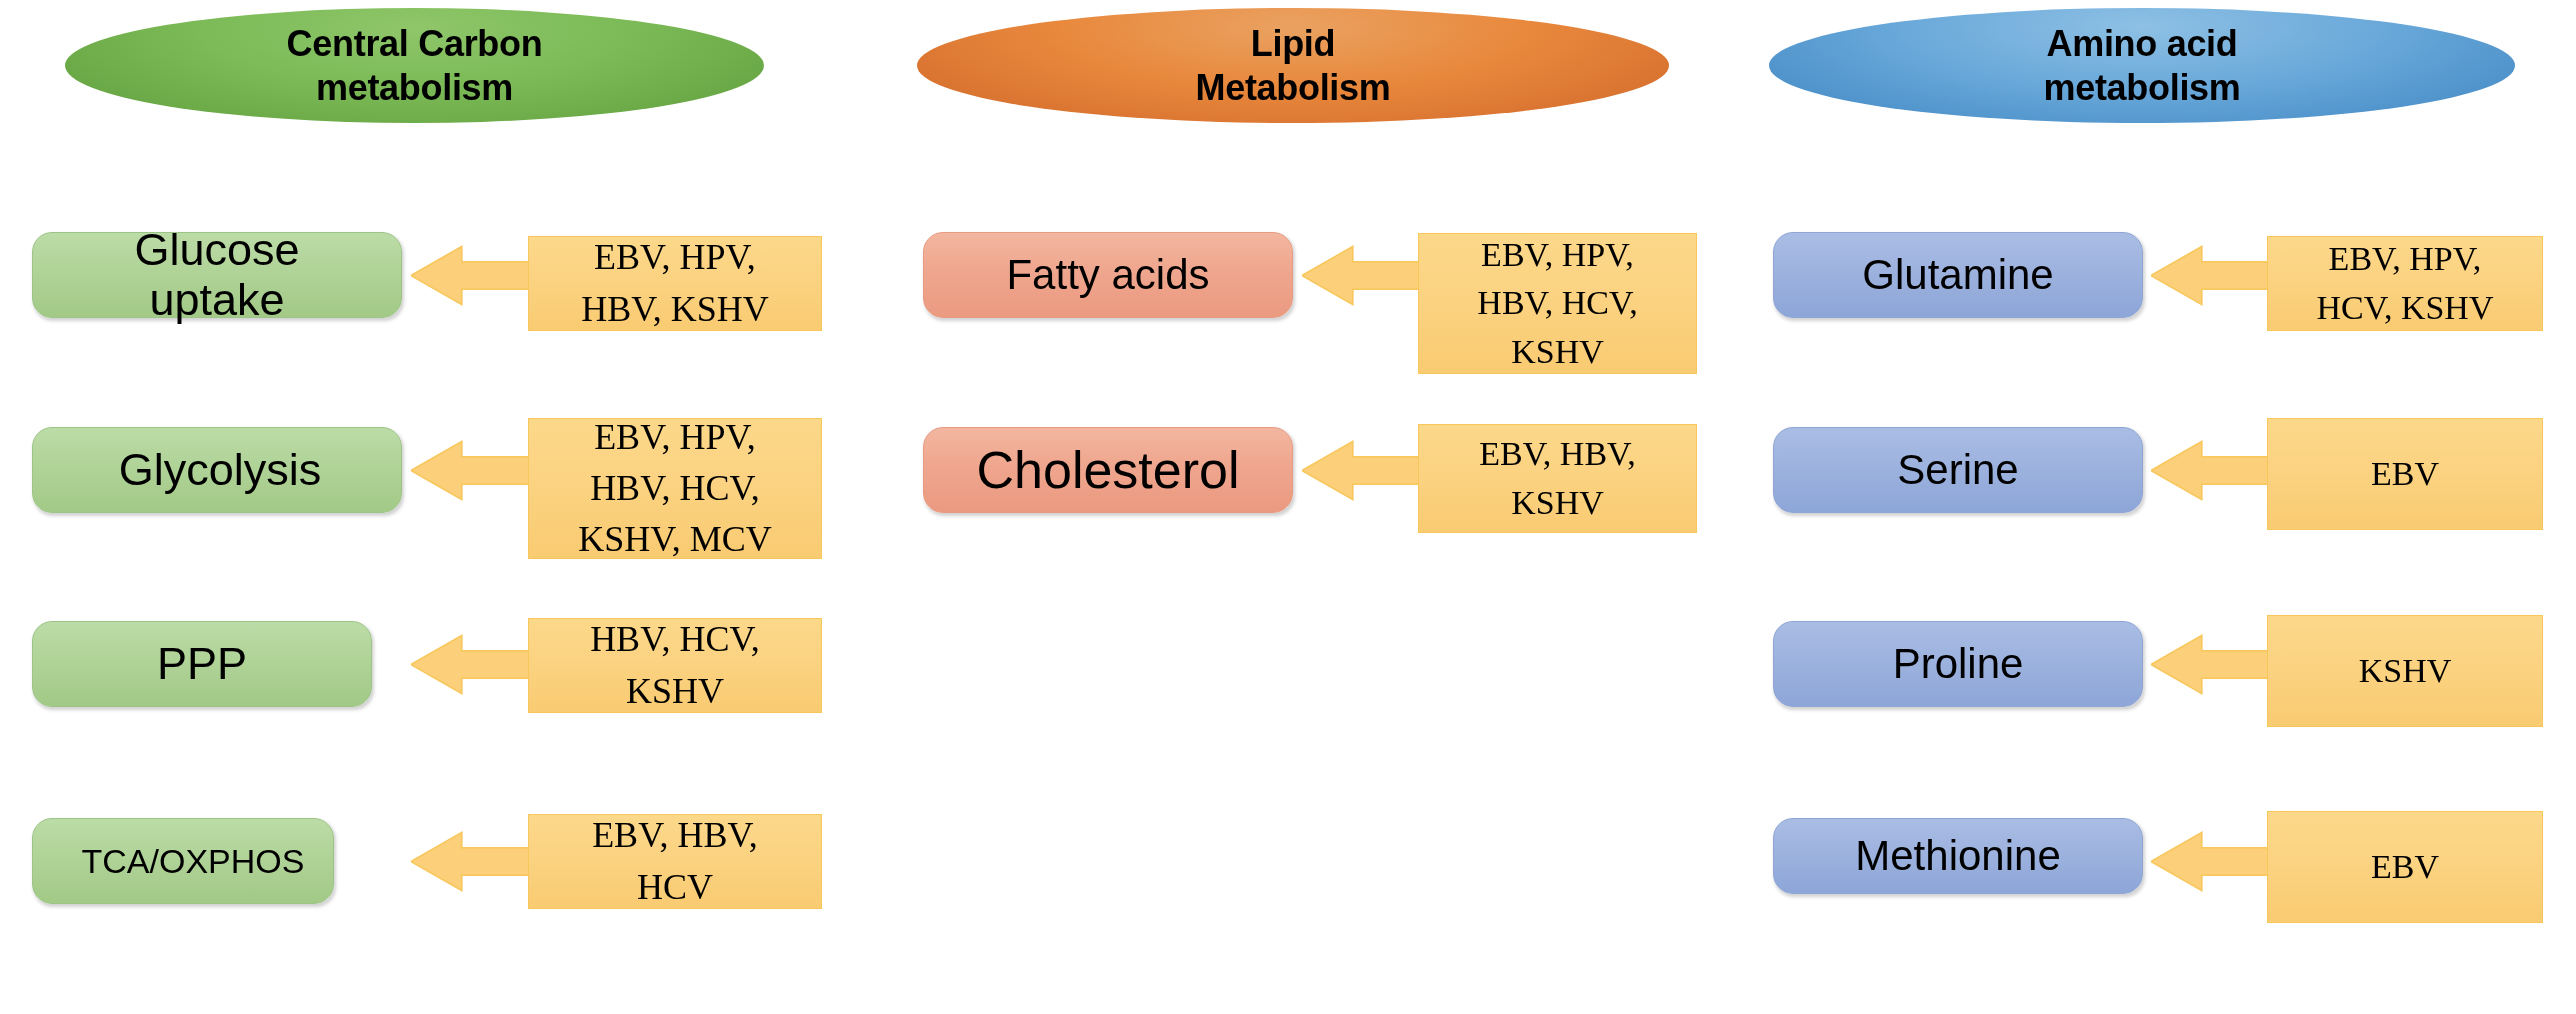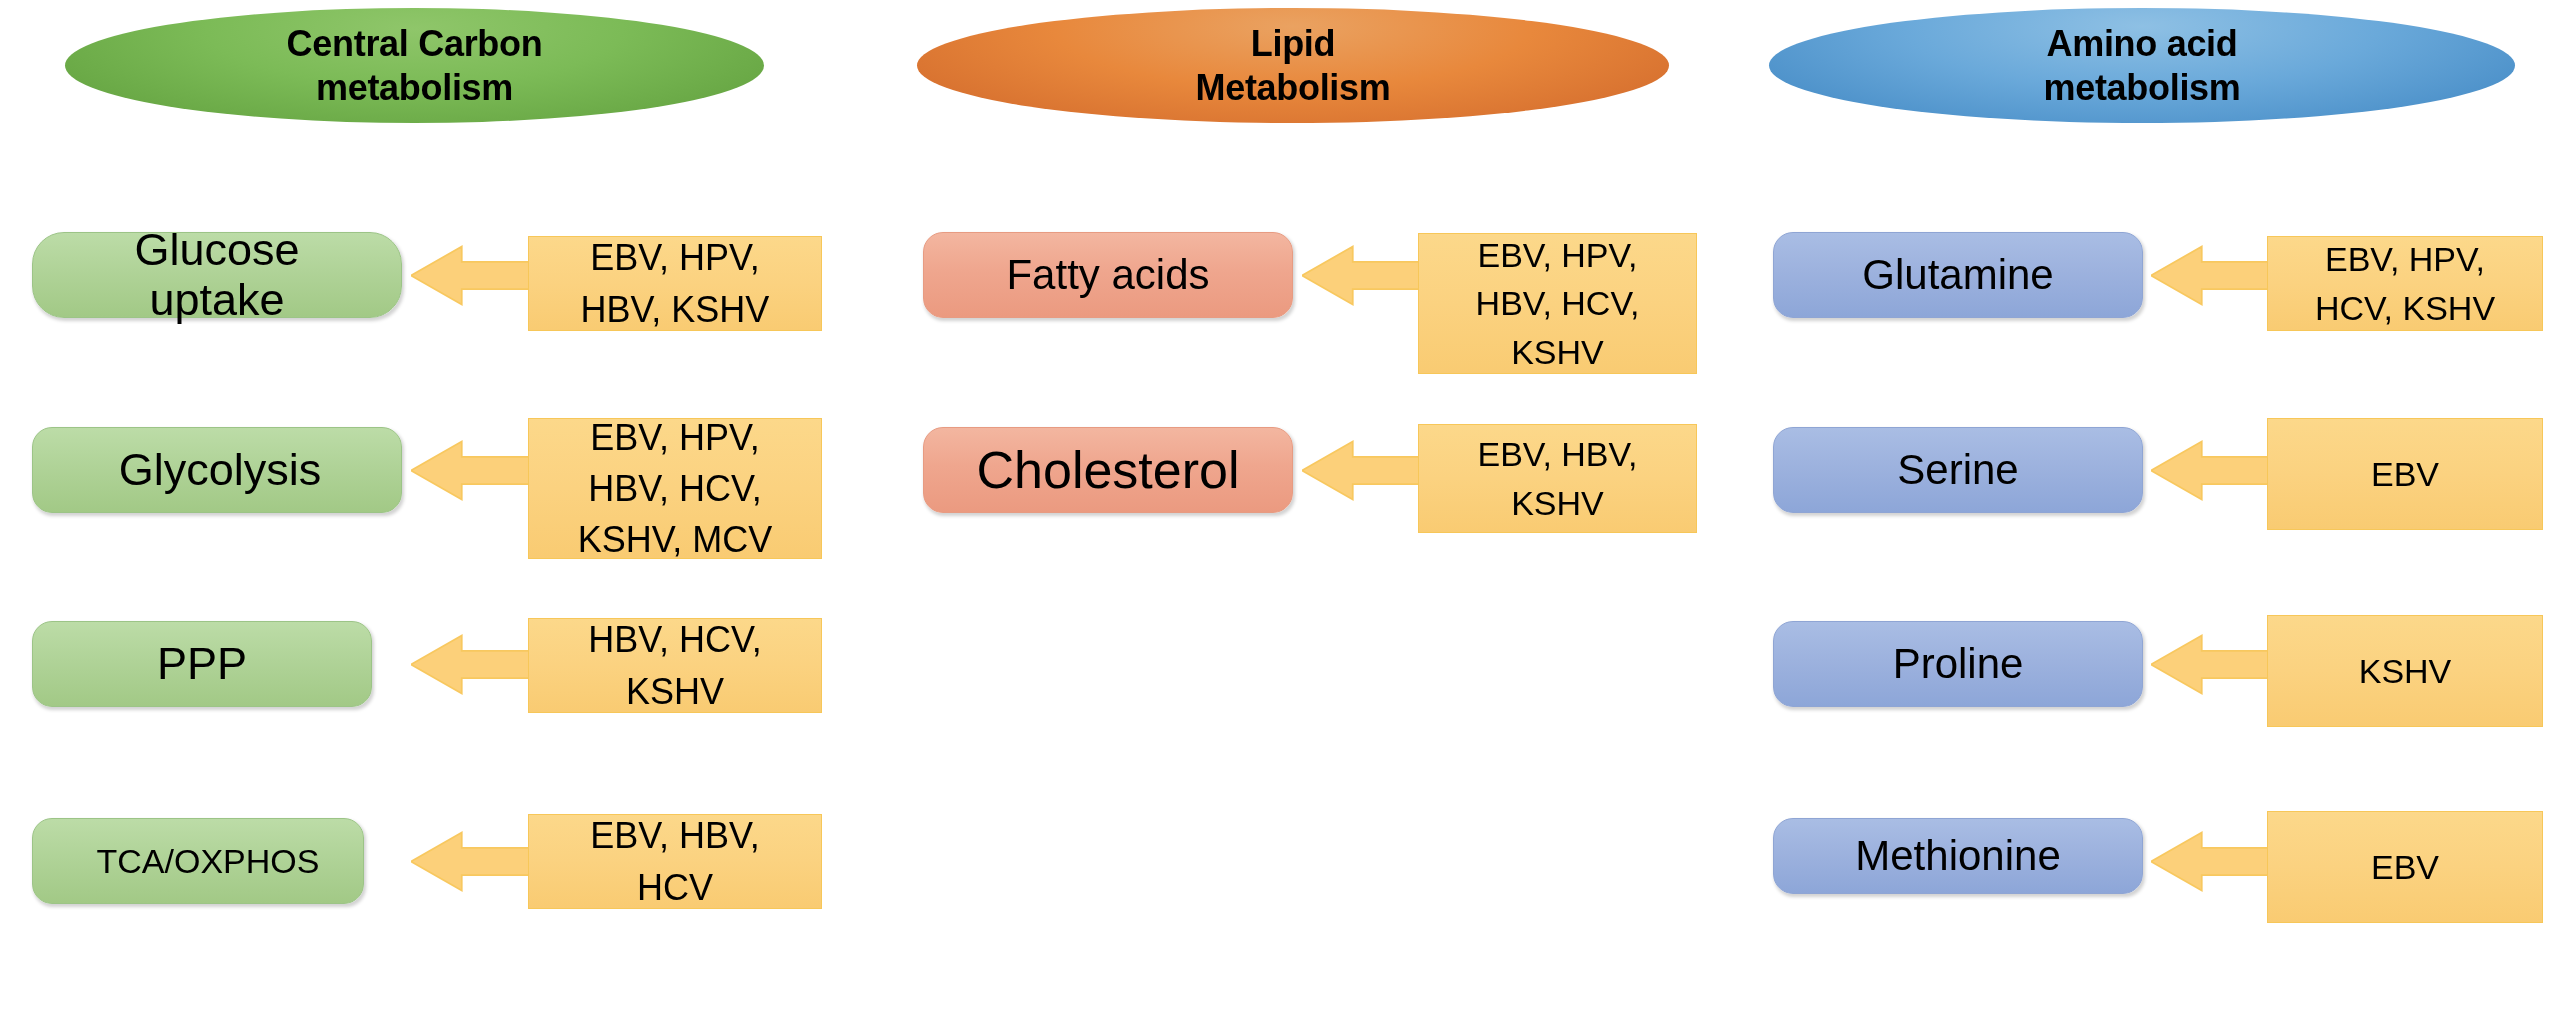--- a/index.html
+++ b/index.html
@@ -89,39 +89,40 @@
     align-items: center;
     justify-content: center;
     text-align: center;
     color: #000000;
     box-sizing: border-box;
   }
   .virus-box .vlabel {
     display: block;
     line-height: 1.42;
     white-space: pre-line;
+    font-family: Liberation Serif, serif;
   }
 
   
   .arrow {
     position: absolute;
   }
   .arrow svg { display: block; width: 100%; height: 100%; }
 </style>
 </head>
 <body>
 
 <div id="canvas">
 
   <div class="pathway-header hdr-green" style="left:65px; top:8.2px; width:699px; height:115px;">
     <span class="line">Central Carbon</span>
     <span class="line">metabolism</span>
   </div>
 
-  <div class="process-box box-green" style="left:32px; top:232px; width:370px; height:86px; font-size:45px;border-radius:32px;">
+  <div class="process-box box-green" style="left:32px; top:232px; width:370px; height:86px; font-size:45px;">
     <span class="plabel">Glucose
 uptake</span>
   </div>
   <div class="arrow" style="left:411px; top:243px; width:118px; height:65px;">
     <svg viewBox="0 0 200 110" preserveAspectRatio="none">
       <polygon points="0,55 86,6 86,32 200,32 200,78 86,78 86,104" fill="#fcd07a" stroke="#f8c85f" stroke-width="3"></polygon>
     </svg>
   </div>
   <div class="virus-box" style="left:528px; top:236px; width:294px; height:95px; font-size:36px;">
     <span class="vlabel">EBV, HPV,
@@ -148,21 +149,21 @@
   <div class="arrow" style="left:411px; top:632px; width:118px; height:65px;">
     <svg viewBox="0 0 200 110" preserveAspectRatio="none">
       <polygon points="0,55 86,6 86,32 200,32 200,78 86,78 86,104" fill="#fcd07a" stroke="#f8c85f" stroke-width="3"></polygon>
     </svg>
   </div>
   <div class="virus-box" style="left:528px; top:618px; width:294px; height:95px; font-size:36px;">
     <span class="vlabel">HBV, HCV,
 KSHV</span>
   </div>
 
-  <div class="process-box box-green" style="left:32px; top:818px; width:332px; height:86px; font-size:34px;padding-left:20px;">
+  <div class="process-box box-green" style="left:32px; top:818px; width:302px; height:86px; font-size:34px;padding-left:20px;">
     <span class="plabel">TCA/OXPHOS</span>
   </div>
   <div class="arrow" style="left:411px; top:829px; width:118px; height:65px;">
     <svg viewBox="0 0 200 110" preserveAspectRatio="none">
       <polygon points="0,55 86,6 86,32 200,32 200,78 86,78 86,104" fill="#fcd07a" stroke="#f8c85f" stroke-width="3"></polygon>
     </svg>
   </div>
   <div class="virus-box" style="left:528px; top:814px; width:294px; height:95px; font-size:36px;">
     <span class="vlabel">EBV, HBV,
 HCV</span>

